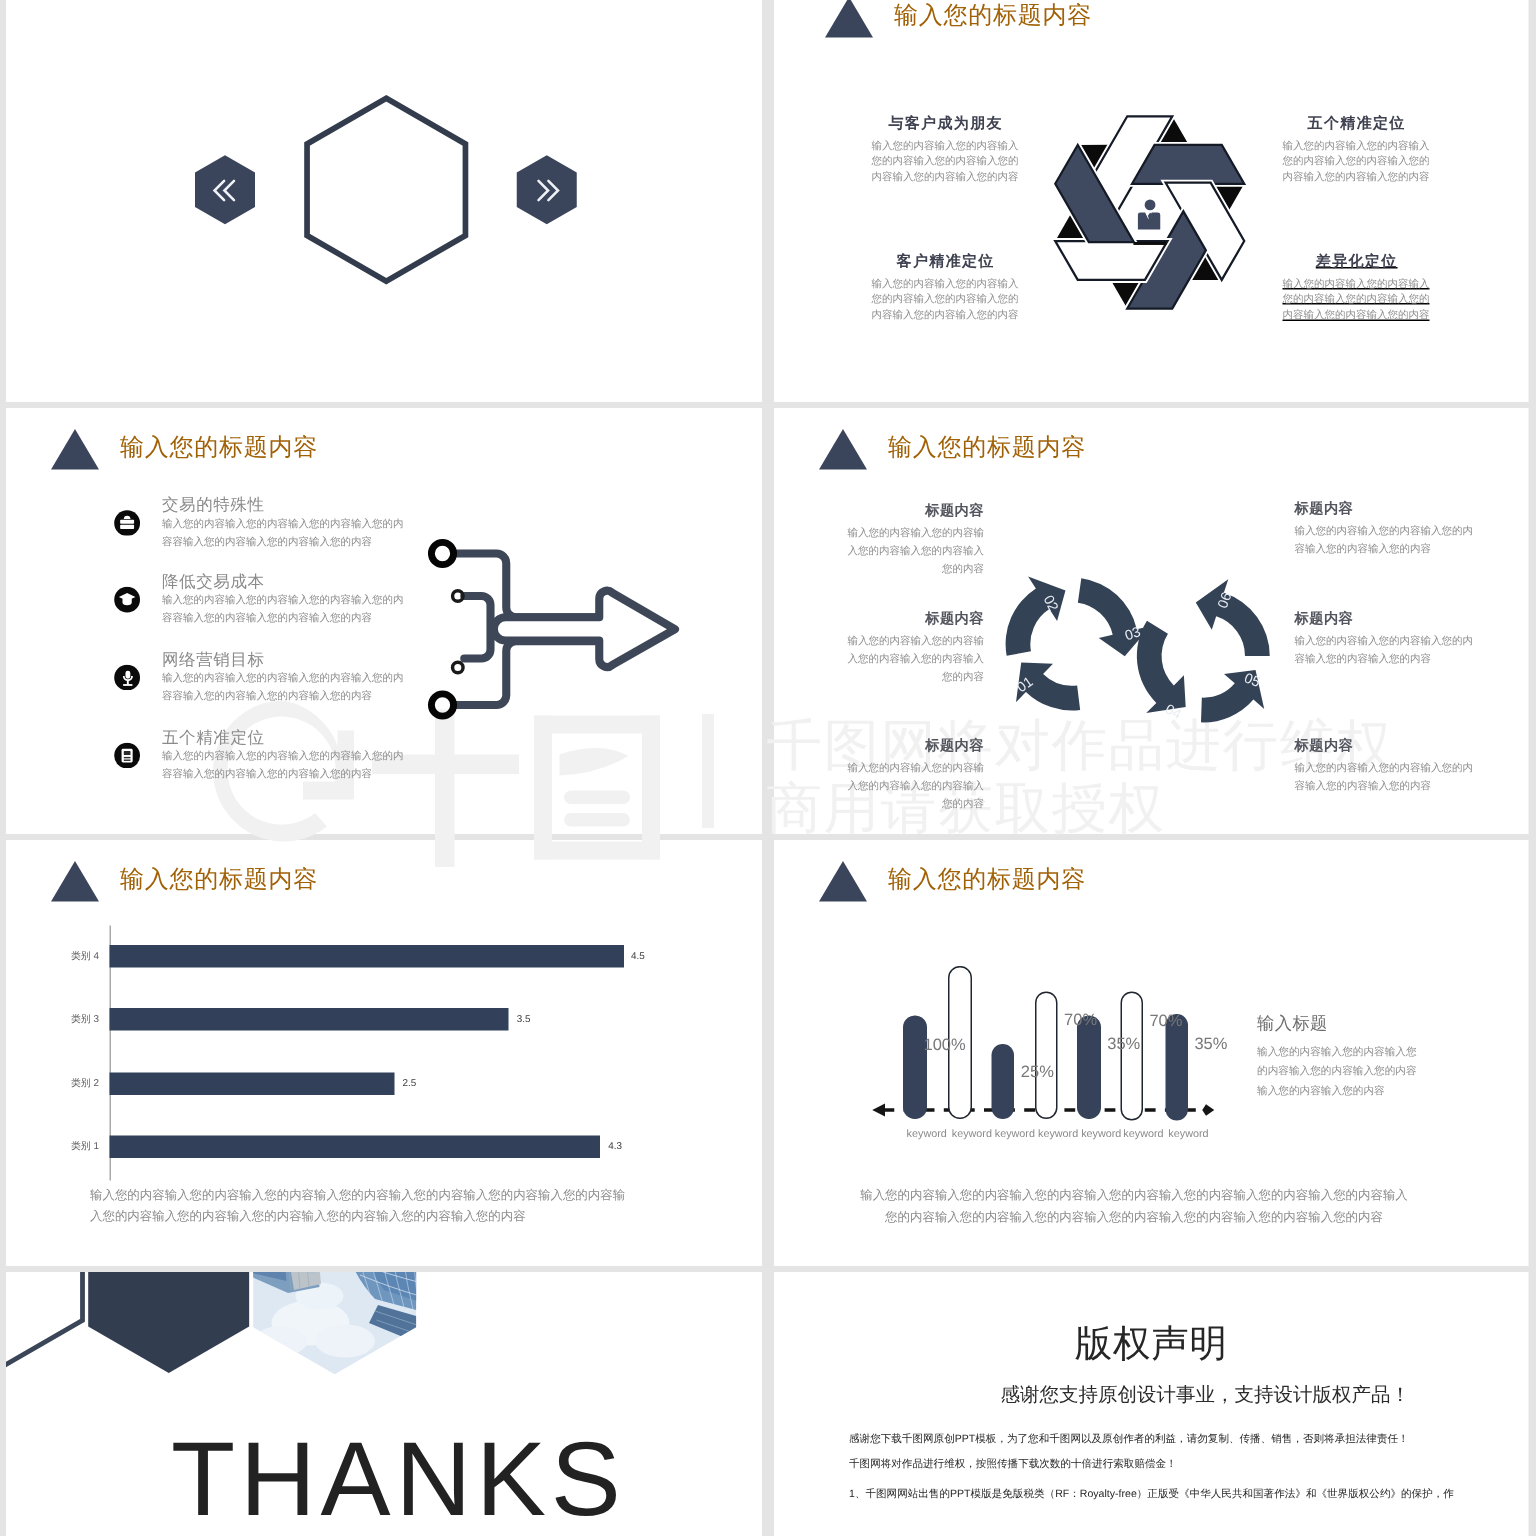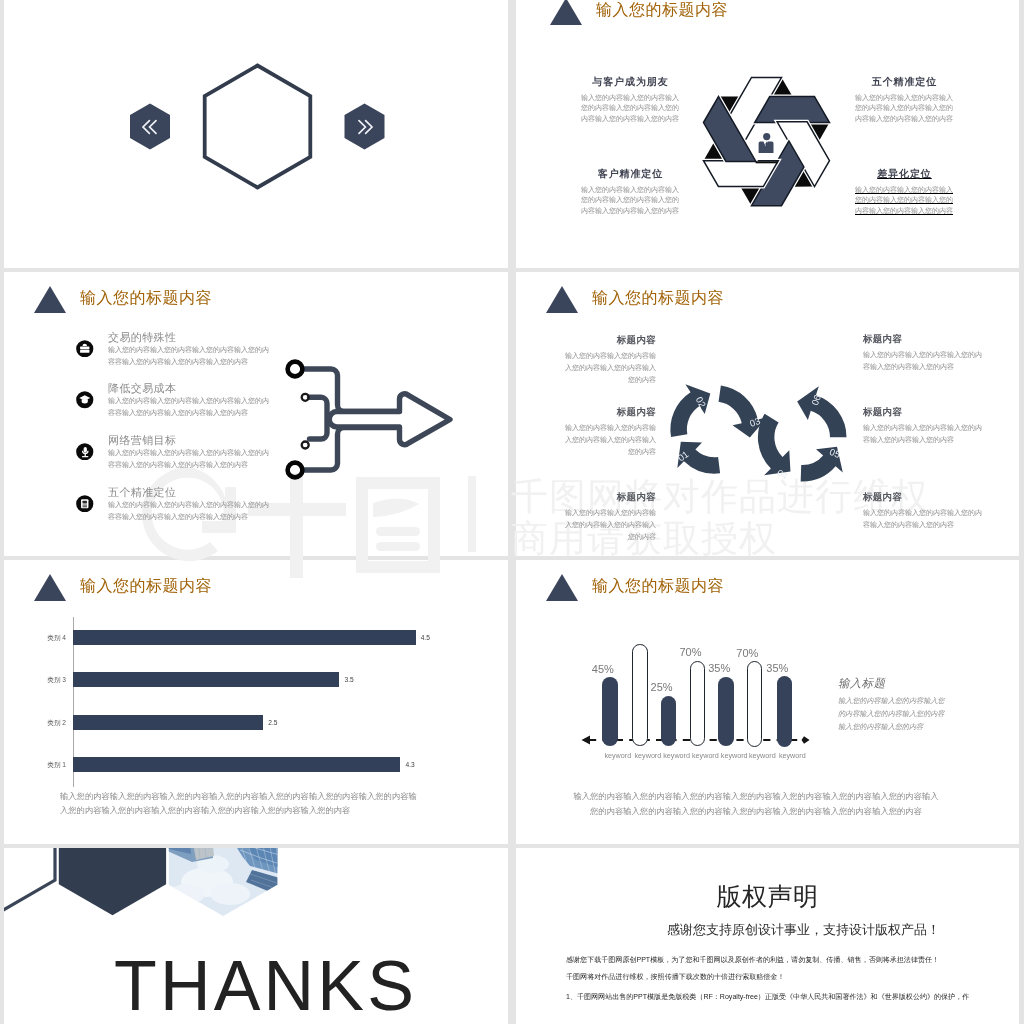--- a/index.html
+++ b/index.html
@@ -68,25 +68,25 @@
   .bc-bar{position:absolute;left:68.8px;top:0;height:15px;background:#33405a;}
   .bc-val{position:absolute;top:2px;color:#3e3e3e;font-size:6.6px;line-height:11px;}
   .bc-caption{position:absolute;left:56px;top:229px;width:363px;color:#8b8b8b;
           font-size:8.3px;line-height:14px;text-align:left;}
 
   
   .cc-axis{position:absolute;left:64px;top:173.2px;}
   .cc-bar{position:absolute;width:15.6px;border-radius:7.8px;box-sizing:border-box;}
   .cc-fill{background:#36425a;}
   .cc-out{background:#fff;border:1.4px solid #20262f;}
-  .cc-val{position:absolute;width:52px;text-align:left;color:#787878;
-          font-size:11px;line-height:13px;}
+  .cc-val{position:absolute;width:52px;text-align:right;color:#787878;
+          font-size:11px;line-height:13px;margin-top:28px;}
   .cc-key{position:absolute;top:190px;width:60px;text-align:center;color:#8a8a8a;
           font-size:7.2px;line-height:11px;}
-  .cc-side{position:absolute;left:322px;top:116px;width:107px;font-style:italic;}
+  .cc-side{position:absolute;left:322px;top:116px;width:107px;}
   .cc-side-h{color:#6e6e6e;font-size:11.5px;line-height:15px;letter-spacing:.3px;margin-bottom:4px;}
   .cc-side-b{color:#8d8d8d;font-size:7.1px;line-height:13px;}
   .cc-caption{position:absolute;left:55px;top:229px;width:370px;color:#8b8b8b;
           font-size:8.3px;line-height:15px;text-align:center;}
 
   
   .th-svg{position:absolute;left:0;top:0;}
   .th-text{position:absolute;left:110px;top:102.5px;color:#222222;font-size:70px;
            line-height:70px;letter-spacing:3.2px;font-weight:300;}
 
@@ -363,21 +363,21 @@
         <path d="M10 2.6 L1.5 7 L10 11.4 Z" fill="#151515"></path>
         <path d="M224 3.2 L229.5 7 L224 10.8 L221.5 7 Z" fill="#151515"></path>
       </svg>
         <div class="cc-bar cc-fill" style="left:86.0px;top:117.4px;height:69.1px;"></div>
         <div class="cc-bar cc-out" style="left:116.1px;top:83.7px;height:102.8px;"></div>
         <div class="cc-bar cc-fill" style="left:144.8px;top:135.7px;height:50.8px;"></div>
         <div class="cc-bar cc-out" style="left:173.6px;top:100.8px;height:85.7px;"></div>
         <div class="cc-bar cc-fill" style="left:202.4px;top:116.7px;height:69.8px;"></div>
         <div class="cc-bar cc-out" style="left:230.5px;top:101.0px;height:85.5px;"></div>
         <div class="cc-bar cc-fill" style="left:260.5px;top:116.0px;height:70.5px;"></div>
-        <div class="cc-val" style="left:75.8px;top:102.9px;">45%</div>
+        <div class="cc-val" style="left:75.8px;top:102.9px;">100%</div>
         <div class="cc-key" style="left:71.8px;">keyword</div>
         <div class="cc-val" style="left:105.9px;top:69.2px;"></div>
         <div class="cc-key" style="left:101.9px;">keyword</div>
         <div class="cc-val" style="left:134.6px;top:121.2px;">25%</div>
         <div class="cc-key" style="left:130.6px;">keyword</div>
         <div class="cc-val" style="left:163.4px;top:86.3px;">70%</div>
         <div class="cc-key" style="left:159.4px;">keyword</div>
         <div class="cc-val" style="left:192.2px;top:102.2px;">35%</div>
         <div class="cc-key" style="left:188.2px;">keyword</div>
         <div class="cc-val" style="left:220.3px;top:86.5px;">70%</div>

